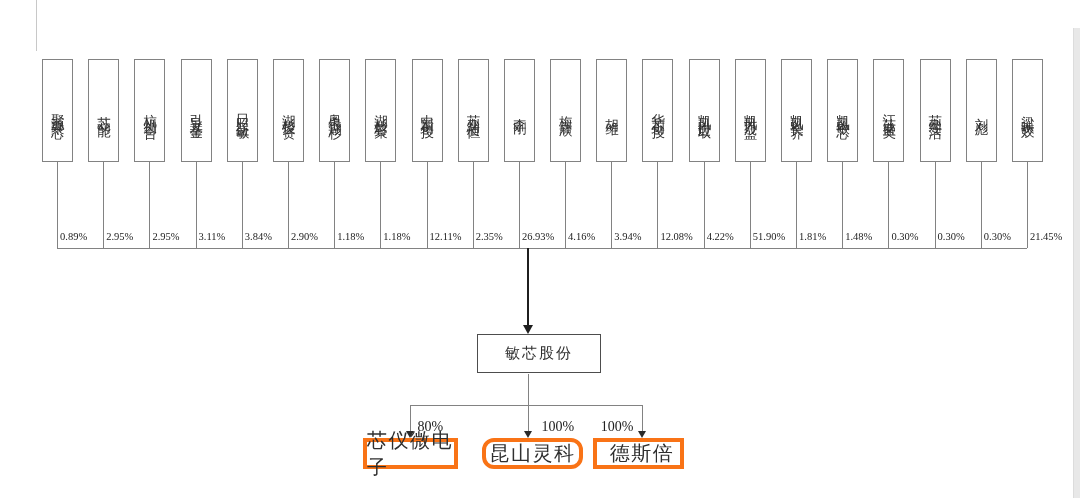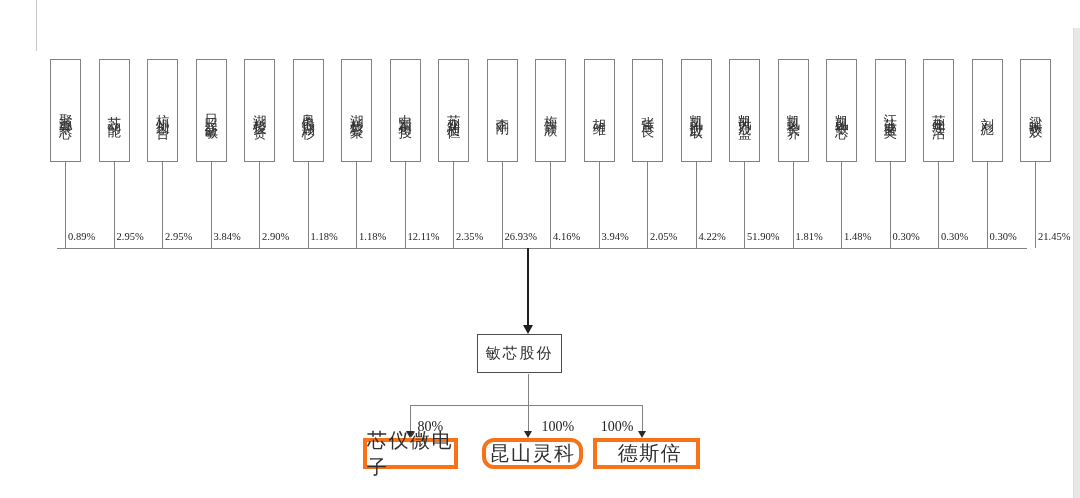--- a/index.html
+++ b/index.html
@@ -1,37 +1,37 @@
 <!DOCTYPE html>
 <html><head>
 <meta charset="utf-8">
 <style>
   html,body{margin:0;padding:0;background:#ffffff;}
   .stage{
     position:relative;width:1080px;height:498px;background:#ffffff;overflow:hidden;
     font-family:"Liberation Serif","DejaVu Serif",serif;
   }
   
-  .sh-row{position:absolute;left:50px;top:59px;width:1001px;height:189px;
+  .sh-row{position:absolute;left:42px;top:59px;width:1001px;height:189px;
     display:flex;justify-content:space-between;}
   .sh-col{position:relative;width:31px;display:flex;flex-direction:column;align-items:center;}
   .sh-box{box-sizing:border-box;width:31px;height:103px;border:1px solid #828282;
     display:flex;align-items:center;justify-content:center;background:#fff;}
   .sh-name{writing-mode:vertical-rl;text-orientation:upright;font-size:13.5px;
     letter-spacing:4px;line-height:1;color:#2f2f2f;}
   .sh-drop{width:1px;height:86px;background:#828282;}
   .sh-pct{position:absolute;top:172px;left:calc(50% + 2.5px);font-size:10.5px;
     color:#222;white-space:nowrap;}
   
   .bus{position:absolute;left:57px;top:248px;width:970px;height:1px;background:#828282;}
   
   .main-arrow-line{position:absolute;left:527px;top:248px;width:2px;height:78px;background:#1f1f1f;}
   .main-arrowhead{position:absolute;left:523px;top:325px;width:0;height:0;
     border-left:5px solid transparent;border-right:5px solid transparent;border-top:9px solid #1f1f1f;}
-  .company-box{position:absolute;left:477px;top:334px;width:85px;height:39px;box-sizing:border-box;
+  .company-box{position:absolute;left:477px;top:334px;width:124px;height:39px;box-sizing:border-box;
     border:1.5px solid #4d4d4d;display:flex;align-items:center;justify-content:center;
     font-size:15px;letter-spacing:2px;color:#2f2f2f;background:#fff;}
   .company-drop{position:absolute;left:528px;top:374px;width:1px;height:31px;background:#828282;}
   .splitter{position:absolute;left:410px;top:405px;width:232px;height:1px;background:#828282;}
   
   .sub-node{position:absolute;top:405px;width:0;}
   .sub-line{position:absolute;left:-0.5px;top:0;width:1px;height:27px;background:#828282;}
   .sub-arrowhead{position:absolute;left:-4.5px;top:26px;width:0;height:0;
     border-left:4.5px solid transparent;border-right:4.5px solid transparent;border-top:7px solid #2a2a2a;}
   .sub-box{position:absolute;top:33px;height:31px;box-sizing:border-box;border:4px solid #f97316;
@@ -70,20 +70,27 @@
     </div>
 
     <div class="sh-col">
       <div class="sh-box">
         <span class="sh-name">杭州创合</span>
       </div>
       <div class="sh-drop"></div>
       <div class="sh-pct">2.95%</div>
     </div>
 
+    <div class="sh-col">
+      <div class="sh-box">
+        <span class="sh-name">引导基金</span>
+      </div>
+      <div class="sh-drop"></div>
+      <div class="sh-pct">3.11%</div>
+    </div>
 
     <div class="sh-col">
       <div class="sh-box">
         <span class="sh-name">日照益敏</span>
       </div>
       <div class="sh-drop"></div>
       <div class="sh-pct">3.84%</div>
     </div>
 
     <div class="sh-col">
@@ -144,28 +151,28 @@
     </div>
 
     <div class="sh-col">
       <div class="sh-box">
         <span class="sh-name">胡维</span>
       </div>
       <div class="sh-drop"></div>
       <div class="sh-pct">3.94%</div>
     </div>
 
-    <div class="sh-col">
-      <div class="sh-box">
-        <span class="sh-name">张辰良</span>
-      </div>
-      <div class="sh-drop"></div>
-      <div class="sh-pct">2.05%</div>
-    </div>
-
+
+    <div class="sh-col">
+      <div class="sh-box">
+        <span class="sh-name">华芯创投</span>
+      </div>
+      <div class="sh-drop"></div>
+      <div class="sh-pct">12.08%</div>
+    </div>
 
     <div class="sh-col">
       <div class="sh-box">
         <span class="sh-name">凯风进取</span>
       </div>
       <div class="sh-drop"></div>
       <div class="sh-pct">4.22%</div>
     </div>
 
     <div class="sh-col">
@@ -254,19 +261,19 @@
       <div class="sub-pct" style="left: 13px;">100%</div>
       <div class="sub-box" style="width: 101px; left: -46.5px; border-radius: 12px;">
         <span>昆山灵科</span>
       </div>
     </div>
 
     <div class="sub-node" style="left: 642.5px;">
       <div class="sub-line"></div>
       <div class="sub-arrowhead"></div>
       <div class="sub-pct" style="left: -9px; transform: translateX(-100%);">100%</div>
-      <div class="sub-box" style="width: 107px; left: -49.5px; padding-left: 7px;">
+      <div class="sub-box" style="width: 91px; left: -49.5px; padding-left: 7px;">
         <span>德斯倍</span>
       </div>
     </div>
   </div>
 
 </div>
 
 </body></html>

